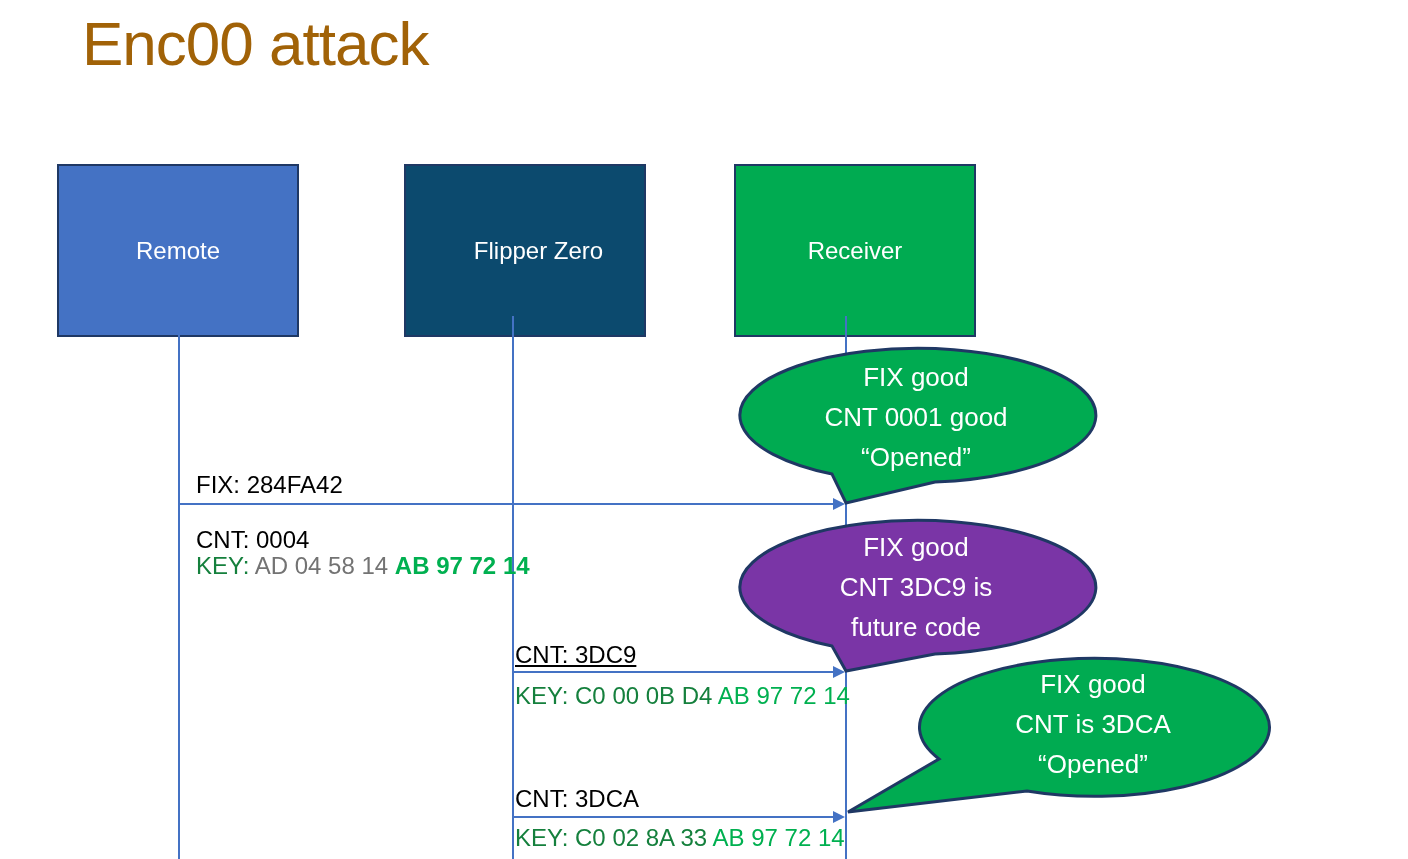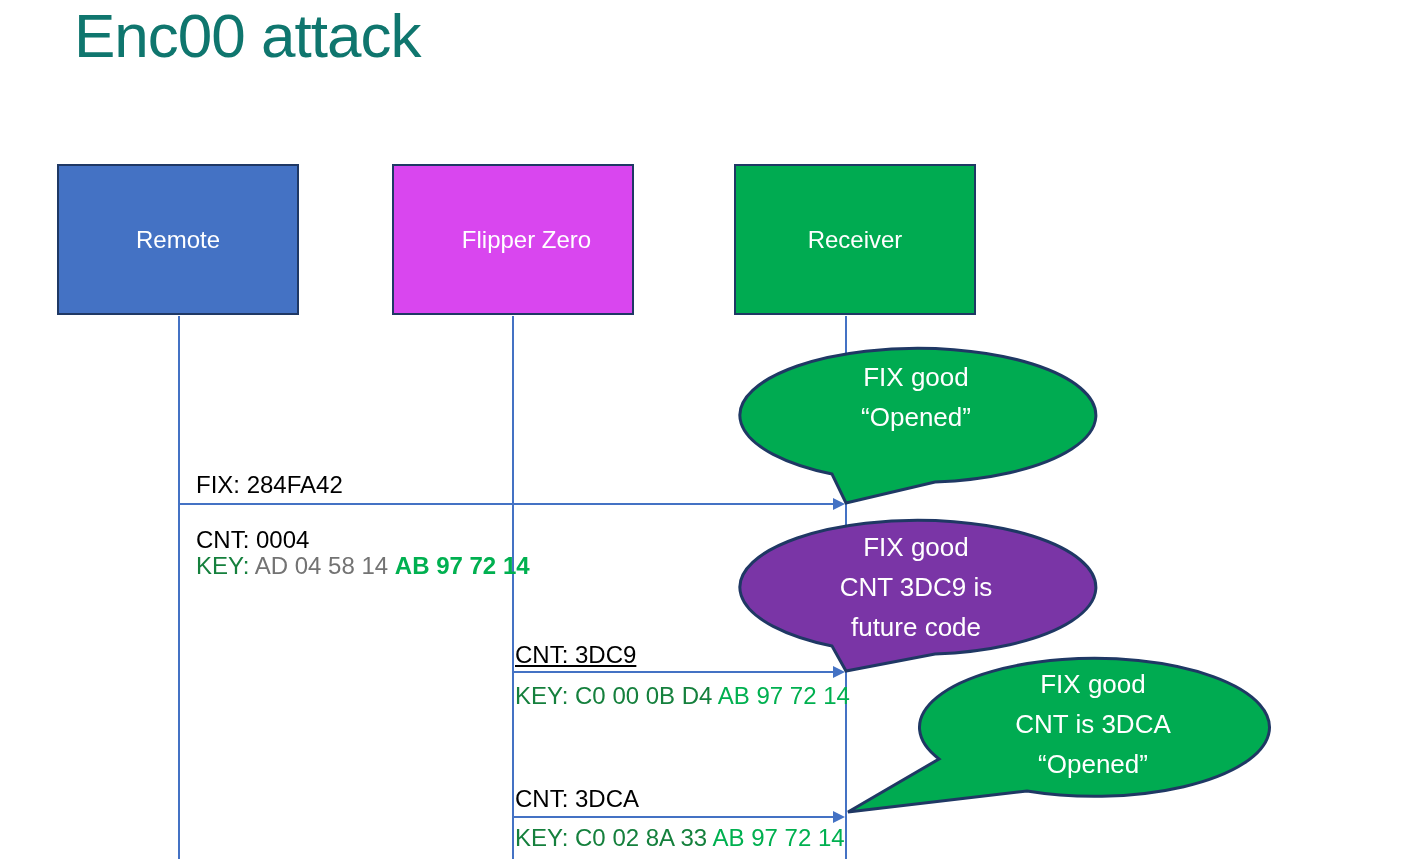--- a/index.html
+++ b/index.html
@@ -1,32 +1,32 @@
 <!DOCTYPE html>
 <html><head>
 <meta charset="utf-8">
 <style>
   html,body{margin:0;padding:0;background:#fff;}
   .stage{
     position:relative;width:1408px;height:859px;overflow:hidden;background:#fff;
     font-family:"Liberation Sans","DejaVu Sans",sans-serif;color:#000;
   }
   .slide-title{
-    position:absolute;left:74px;top:0px;margin:0;
-    font-size:62px;font-weight:300;letter-spacing:-1px;color:#0f766e;
+    position:absolute;left:74px;top:0px;margin:8px;
+    font-size:62px;font-weight:300;letter-spacing:-1px;color:#a16207;
     font-family:"Liberation Sans","DejaVu Sans",sans-serif;
   }
   .actor{
-    position:absolute;top:164px;width:242px;height:151px;
+    position:absolute;top:164px;width:242px;height:173px;
     border:2px solid #1F3864;box-sizing:border-box;
     display:flex;align-items:center;justify-content:center;
     color:#fff;font-size:24px;
   }
   .actor.remote{left:57px;background:#4472C4;}
-  .actor.flipper{left:392px;background:#d946ef;padding-left:27px;}
+  .actor.flipper{left:404px;background:#0c4a6e;padding-left:27px;}
   .actor.receiver{left:726px;background:#00AB51;margin-left:8px;}
   .lifeline{position:absolute;top:316px;width:1.5px;height:543px;background:#4472C4;}
   .lifeline.l1{left:178px;}
   .lifeline.l2{left:512px;}
   .lifeline.l3{left:845px;}
   .msg-line{position:absolute;height:1.5px;background:#4472C4;}
   .arrowhead{
     position:absolute;width:0;height:0;
     border-top:6px solid transparent;border-bottom:6px solid transparent;
     border-left:12px solid #4472C4;
@@ -94,20 +94,21 @@
   </div>
 
   <svg class="callout-svg" viewBox="0 0 1408 859">
     <path d="M 832 474 A 178 67 0 1 1 935 482 L 846 503 Z" fill="#00AB51"></path>
     <path d="M 832 646 A 178 67 0 1 1 935 654 L 846 671 Z" fill="#7A35A6"></path>
     <path d="M 939 759 A 175 69 0 1 1 1027 791 L 848 812 Z" fill="#00AB51"></path>
   </svg>
 
   <div class="callout-text c1">
     <div>FIX good</div>
+    <div>CNT 0001 good</div>
     <div>“Opened”</div>
   </div>
   <div class="callout-text c2">
     <div>FIX good</div>
     <div>CNT 3DC9 is</div>
     <div>future code</div>
   </div>
   <div class="callout-text c3">
     <div>FIX good</div>
     <div>CNT is 3DCA</div>

